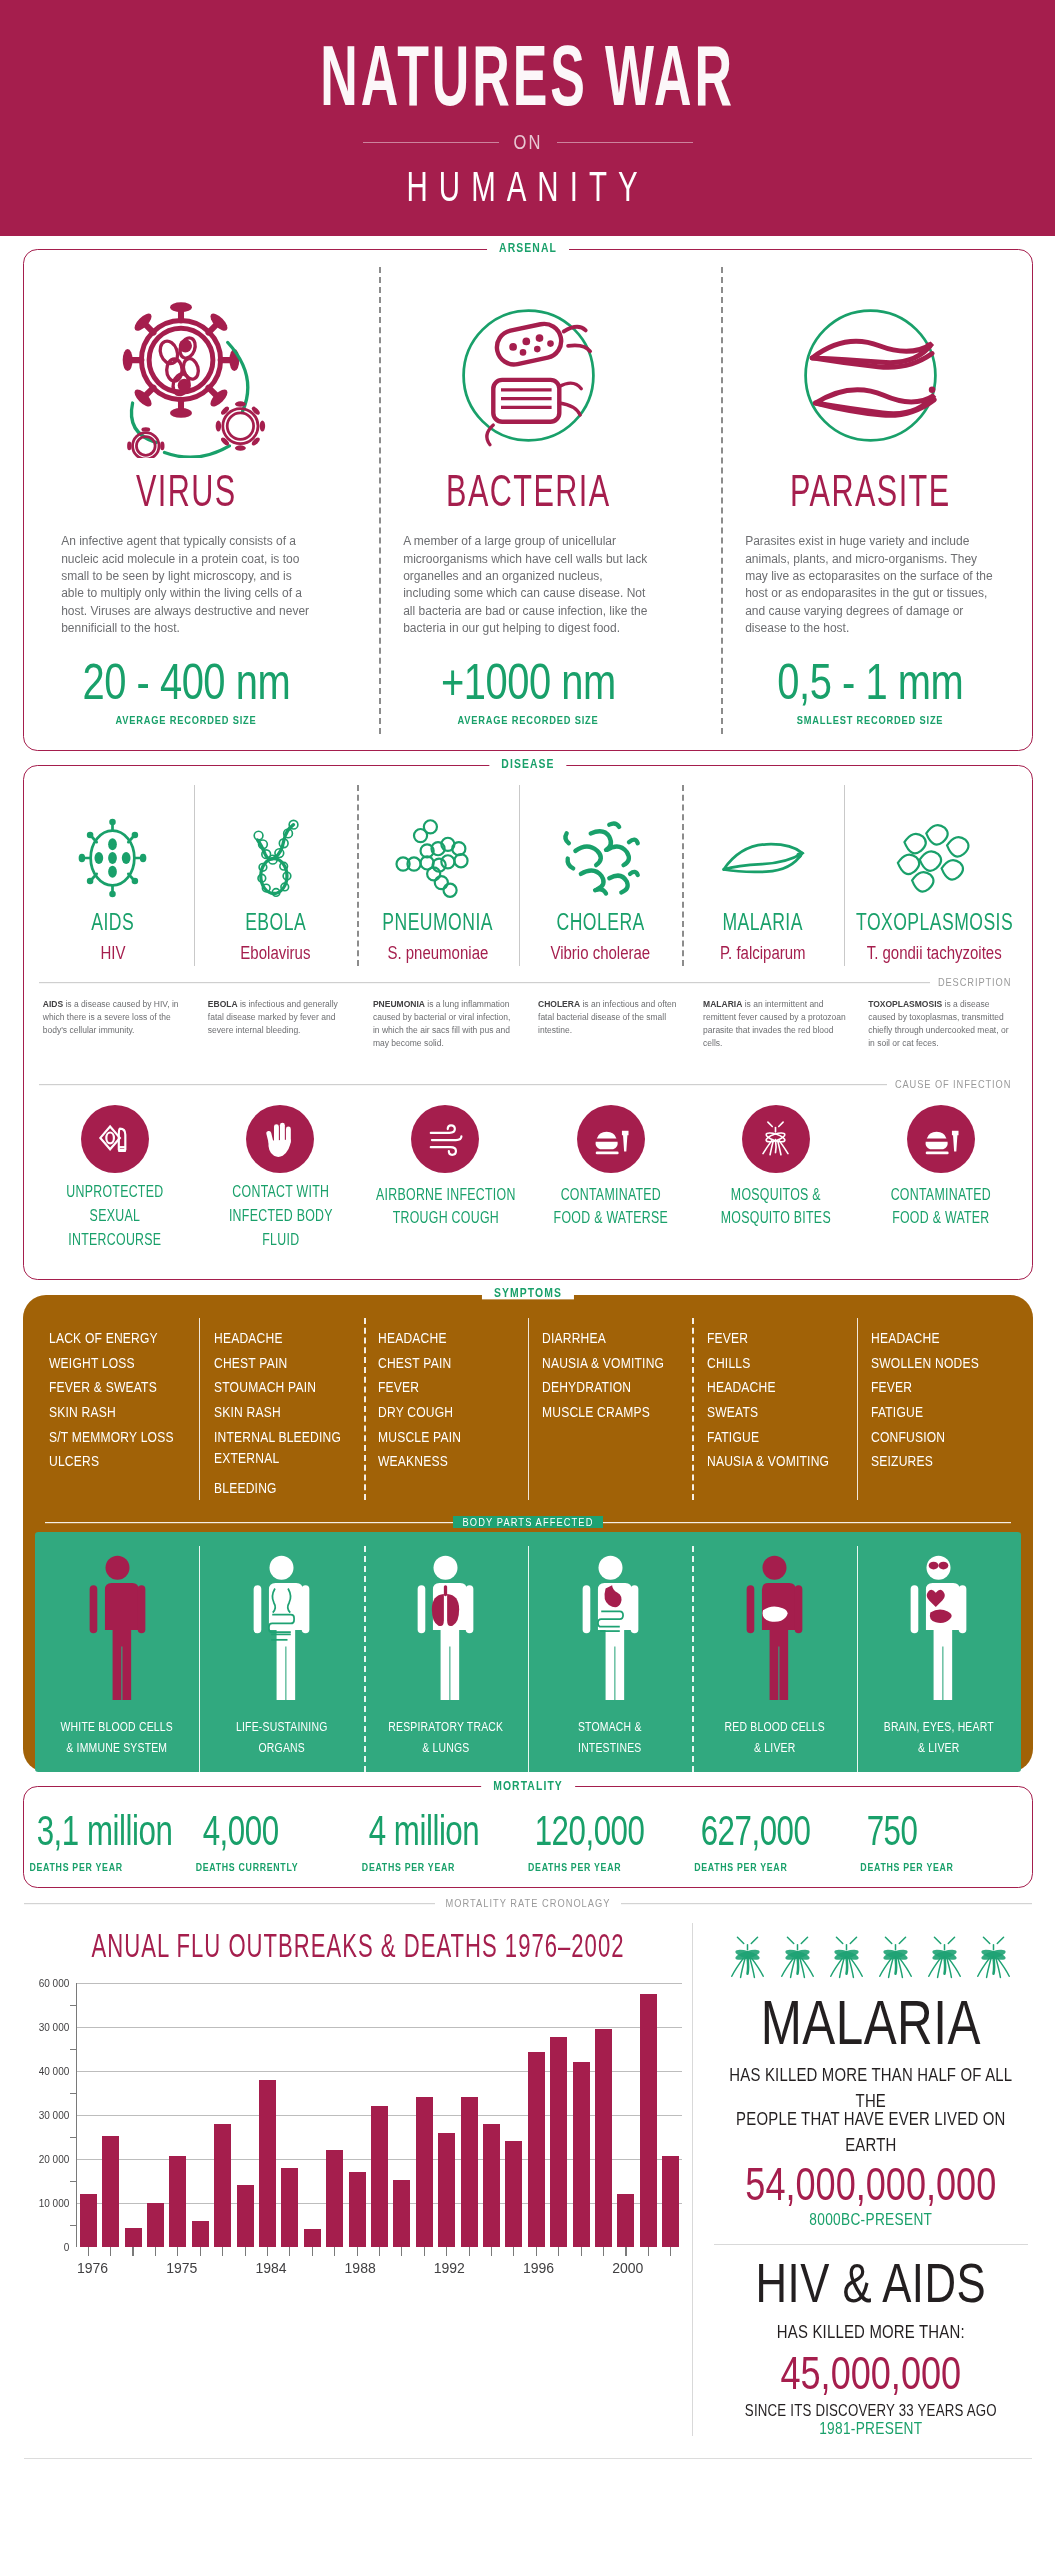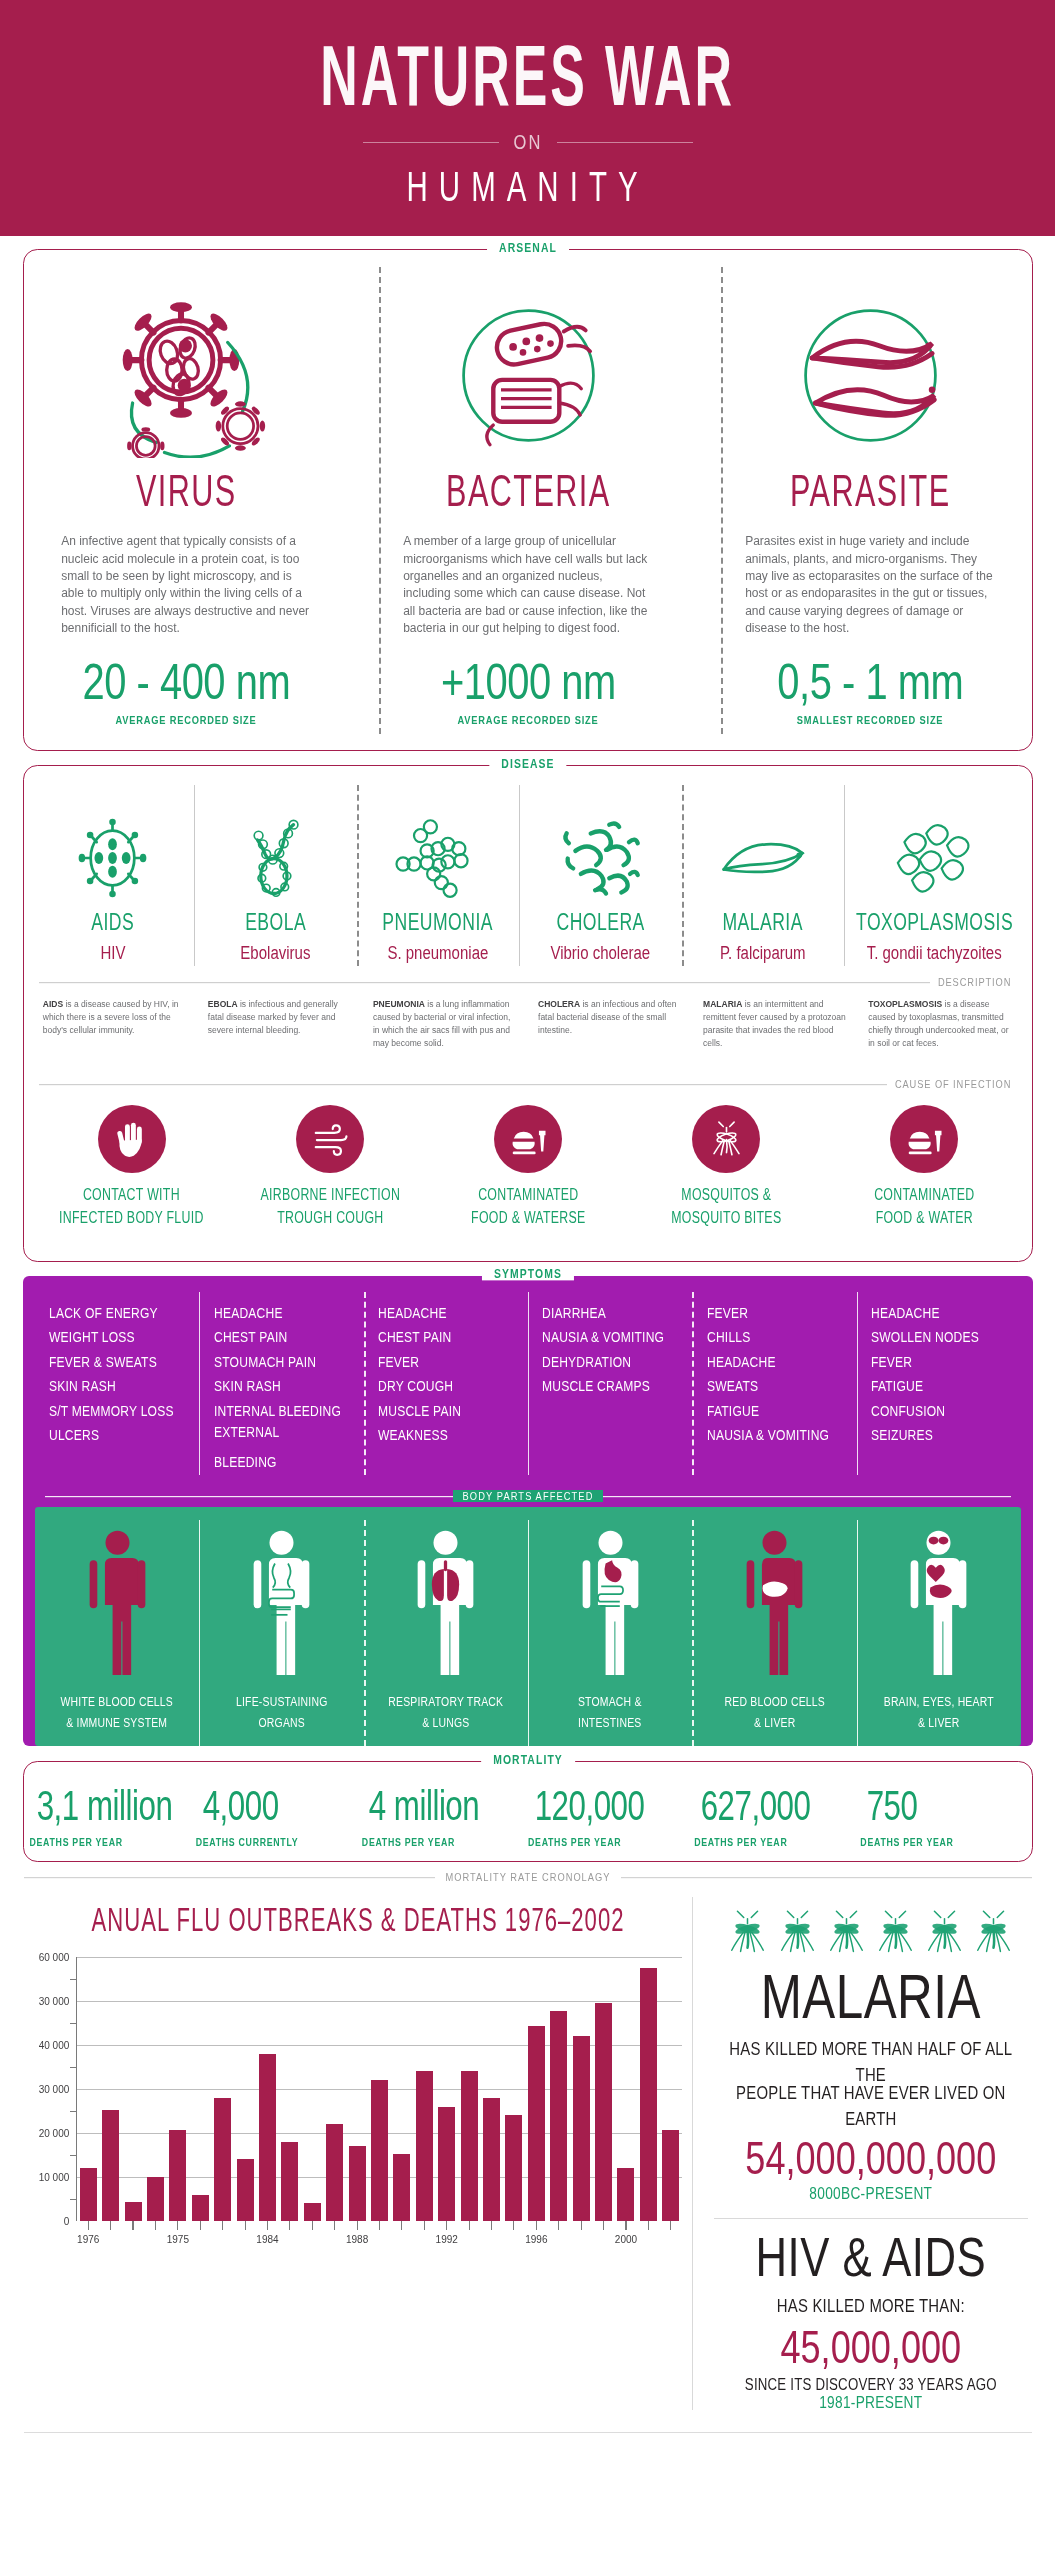--- a/index.html
+++ b/index.html
@@ -137,22 +137,22 @@
     display:flex; align-items:center; justify-content:center;
   }
   .cause-lbl {
     font-family:"Liberation Sans Narrow","Liberation Sans",sans-serif;
     color:#19a06a; font-size:13px; letter-spacing:0.3px; margin-top:14.3px;
     line-height:1.45; transform:scaleY(1.25) scaleX(.95);
   }
 
   
   .greenblock {
-    background:#a21caf; border-radius:6px; margin:14.3px 23px 0;
-    padding:18px 0 0; position:relative; color:#fff;
+    background:#a16207; border-radius:23px; margin:14.3px 23px 0;
+    padding:25px 0 0; position:relative; color:#fff;
   }
   .green-lbl {
     position:absolute; top:-7.7px; left:50%;
     transform:translateX(-50%) scaleY(1.25);
     background:#fff; color:#19a06a; padding:0 12px;
     font-size:10.4px; font-weight:bold; letter-spacing:1.1px;
     font-family:"Liberation Sans Narrow","Liberation Sans",sans-serif;
   }
   .sym-row { display:flex; padding:6.6px 12px 18.7px; }
   .sym-col { flex:1; position:relative; padding:0 14.3px; }
@@ -227,21 +227,21 @@
   }
   .ytick-minor { position:absolute; right:100%; width:6.6px; height:0.5px; background:#7a7a7a; }
   .yaxis { position:absolute; left:-1.1px; top:0; bottom:0; width:1.1px; background:#7a7a7a; }
   .bars { position:absolute; left:0; right:0; bottom:0; top:0; display:flex; align-items:flex-end; }
   .barslot { flex:1; display:flex; justify-content:center; align-items:flex-end; height:100%; }
   .bar { width:76%; background:#a51e4d; }
   .xaxis-ticks { position:relative; height:8.8px; margin-left:53px; margin-right:10px; display:flex; }
   .tickslot { flex:1; display:flex; justify-content:center; }
   .tickslot i { display:block; width:1.1px; height:8.8px; background:#7a7a7a; }
   .xlabels { position:relative; margin-left:53px; margin-right:10px; display:flex; margin-top:4.4px; }
-  .xlabslot { flex:1; text-align:center; font-size:10px; color:#414042;
+  .xlabslot { flex:1; text-align:center; font-size:14px; color:#414042;
     font-family:"Liberation Sans Narrow","Liberation Sans",sans-serif; }
 
   .stats-pane { flex:1; border-left:1.1px solid #d9d9d9; padding:13px 4.4px 0 21px; text-align:center; }
   .mosq-row { display:flex; justify-content:center; gap:2.2px; margin-bottom:3.3px; }
   .big-head {
     font-family:"Liberation Sans Narrow","Liberation Sans",sans-serif;
     font-size:52px; color:#231f20; letter-spacing:0.5px;
     transform:scaleY(1.22) scaleX(.95); margin:10px 0 14.3px;
   }
   .big-head.small { font-size:46px; margin:5.5px 0 12px; }
@@ -604,20 +604,33 @@
           </div>
           <div class="desc-col">
             <div class="vline solid"></div>
             <p><b>TOXOPLASMOSIS</b><span> is a disease caused by toxoplasmas, transmitted chiefly through undercooked meat, or in soil or cat feces.</span></p>
           </div>
         </div>
 
         <div class="sub-label"><span>CAUSE OF INFECTION</span></div>
         <div class="cause-row">
 
+          <div class="cause-col">
+            <div class="circ">
+              <svg width="38" height="38" viewBox="0 0 70 70" fill="none" stroke="#fff" stroke-width="4">
+                <path d="M26 12 L44 33 L26 54 L8 33 Z"></path>
+                <ellipse cx="26" cy="33" rx="7" ry="10"></ellipse>
+                <path d="M44 16 q10 0 10 11 v28 h-12 v-28 q0 -11 2 -11z" stroke-linejoin="round"></path>
+                <path d="M41 50 h14"></path>
+                  <path d="M41 57 h14"></path>
+              </svg>
+            </div>
+            <div class="cause-lbl" style="white-space:pre-line">UNPROTECTED
+SEXUAL INTERCOURSE</div>
+          </div>
 
           <div class="cause-col">
             <div class="vline solid"></div>
             <div class="circ">
               <svg width="35" height="38" viewBox="0 0 64 70" fill="#fff">
                 <rect x="8" y="20" width="9" height="26" rx="4.5" transform="rotate(-14 12 33)"></rect>
                 <rect x="20" y="8" width="9" height="36" rx="4.5"></rect>
                 <rect x="31" y="5" width="9" height="39" rx="4.5"></rect>
                 <rect x="42" y="12" width="9" height="33" rx="4.5"></rect>
                 <path d="M10 38 q-2 20 10 28 q8 4 16 0 q14 -10 15 -30 z"></path>

